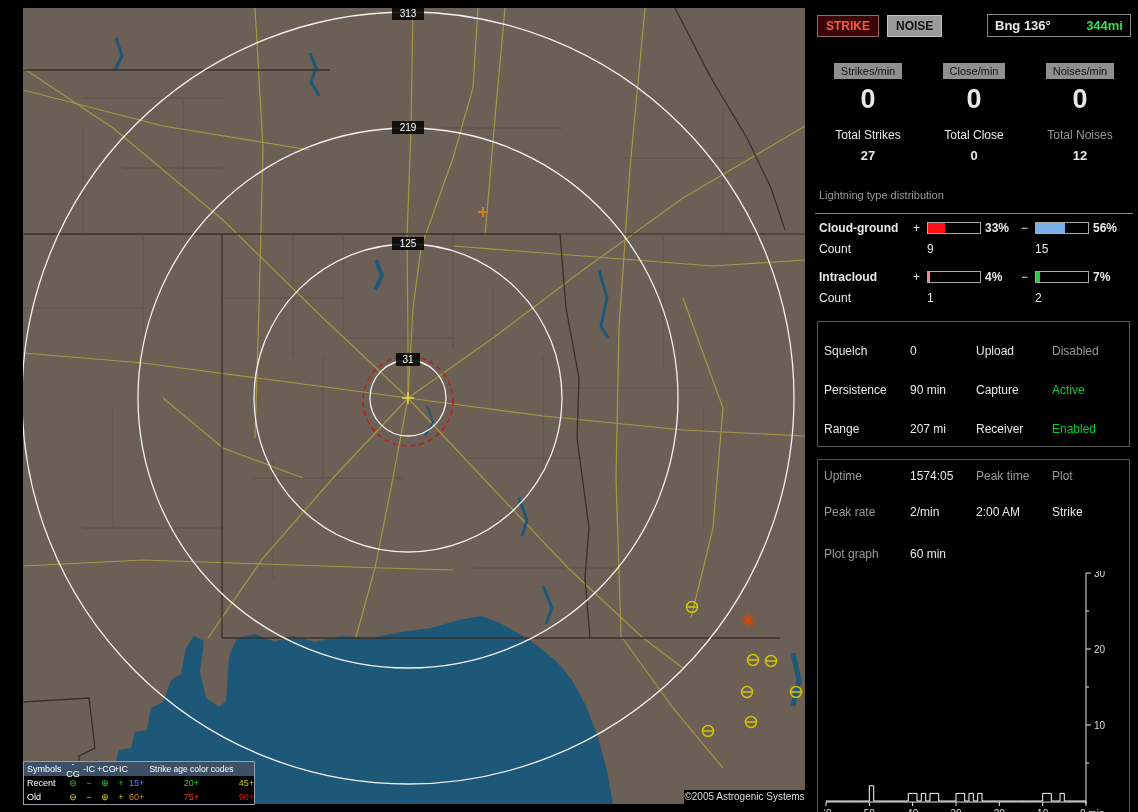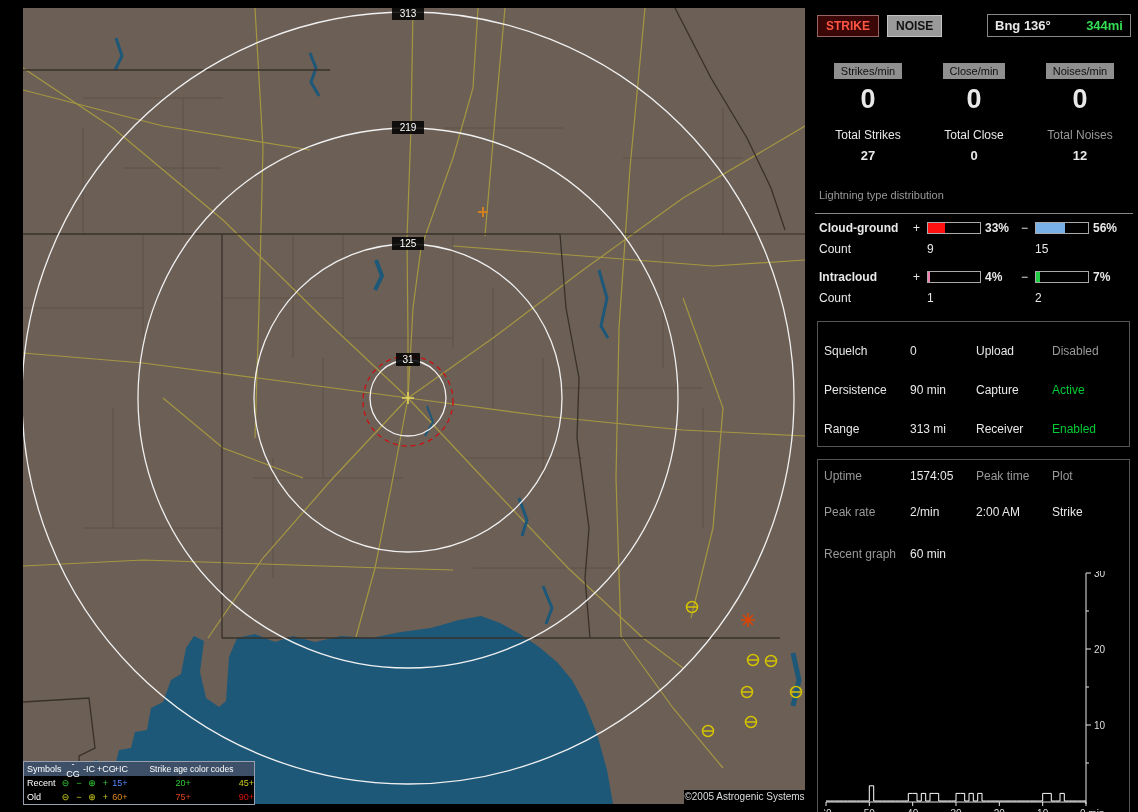--- a/index.html
+++ b/index.html
@@ -37,21 +37,21 @@
            margin-top:15px;font-size:12px;}
   .stats2{display:grid;grid-template-columns:86px 66px 76px auto;row-gap:22px;font-size:12px;margin-top:2px;}
   .trend-wrap{margin-top:10px;}
   
   .legend{position:absolute;left:23px;top:761px;width:230px;background:#000;
           border:1px solid #98a0b0;font-size:9px;color:#fff;}
   .legend-row{display:flex;align-items:center;height:14px;}
   .legend-head{background:#3d5068;}
   .lg-label{width:38px;padding-left:3px;}
   .lg-sym{width:16px;text-align:center;}
-  .lg-ages{flex:1;display:flex;justify-content:flex-end;gap:48px;}
+  .lg-ages{flex:1;display:flex;justify-content:space-between;}
   .lg-agehead{flex:1;text-align:center;font-size:8.5px;}
   .copyright{position:absolute;left:684px;top:790px;width:121px;height:14px;background:#000;
           color:#ddd;font-size:10px;line-height:14px;text-align:center;}
 </style>
 </head>
 <body>
 
 <div class="map">
   <svg viewBox="0 0 782 796" width="782" height="796">
 
@@ -326,39 +326,39 @@
       <span>0</span>
       <span>Upload</span>
       <span class="dim">Disabled</span>
 
       <span>Persistence</span>
       <span>90 min</span>
       <span>Capture</span>
       <span class="green">Active</span>
 
       <span>Range</span>
-      <span>313 mi</span>
+      <span>207 mi</span>
       <span>Receiver</span>
       <span class="green">Enabled</span>
     </div>
   </div>
 
   <div class="box" style="margin-top:12px;padding-bottom:6px;">
     <div class="stats2">
       <span class="dim">Uptime</span>
       <span>1574:05</span>
       <span class="dim">Peak time</span>
       <span class="dim">Plot</span>
 
       <span class="dim">Peak rate</span>
       <span>2/min</span>
       <span>2:00 AM</span>
       <span>Strike</span>
 
-      <span class="dim" style="margin-top:6px;">Recent graph</span>
+      <span class="dim" style="margin-top:6px;">Plot graph</span>
       <span style="margin-top:6px;">60 min</span>
       <span></span>
         <span></span>
     </div>
     <div class="trend-wrap">
       <svg id="trend-svg" width="298" height="262" viewBox="0 0 298 262">
           <line x1="262" y1="2" x2="262" y2="233" stroke="#e8e8e8" stroke-width="1"></line>
           <line x1="2" y1="231" x2="262" y2="231" stroke="#e8e8e8" stroke-width="1"></line>
           <line x1="262" y1="2" x2="267" y2="2" stroke="#e8e8e8" stroke-width="1"></line>
           <text x="270" y="6" fill="#ddd" font-size="10" text-anchor="start" font-family="Liberation Sans, sans-serif">30</text>

